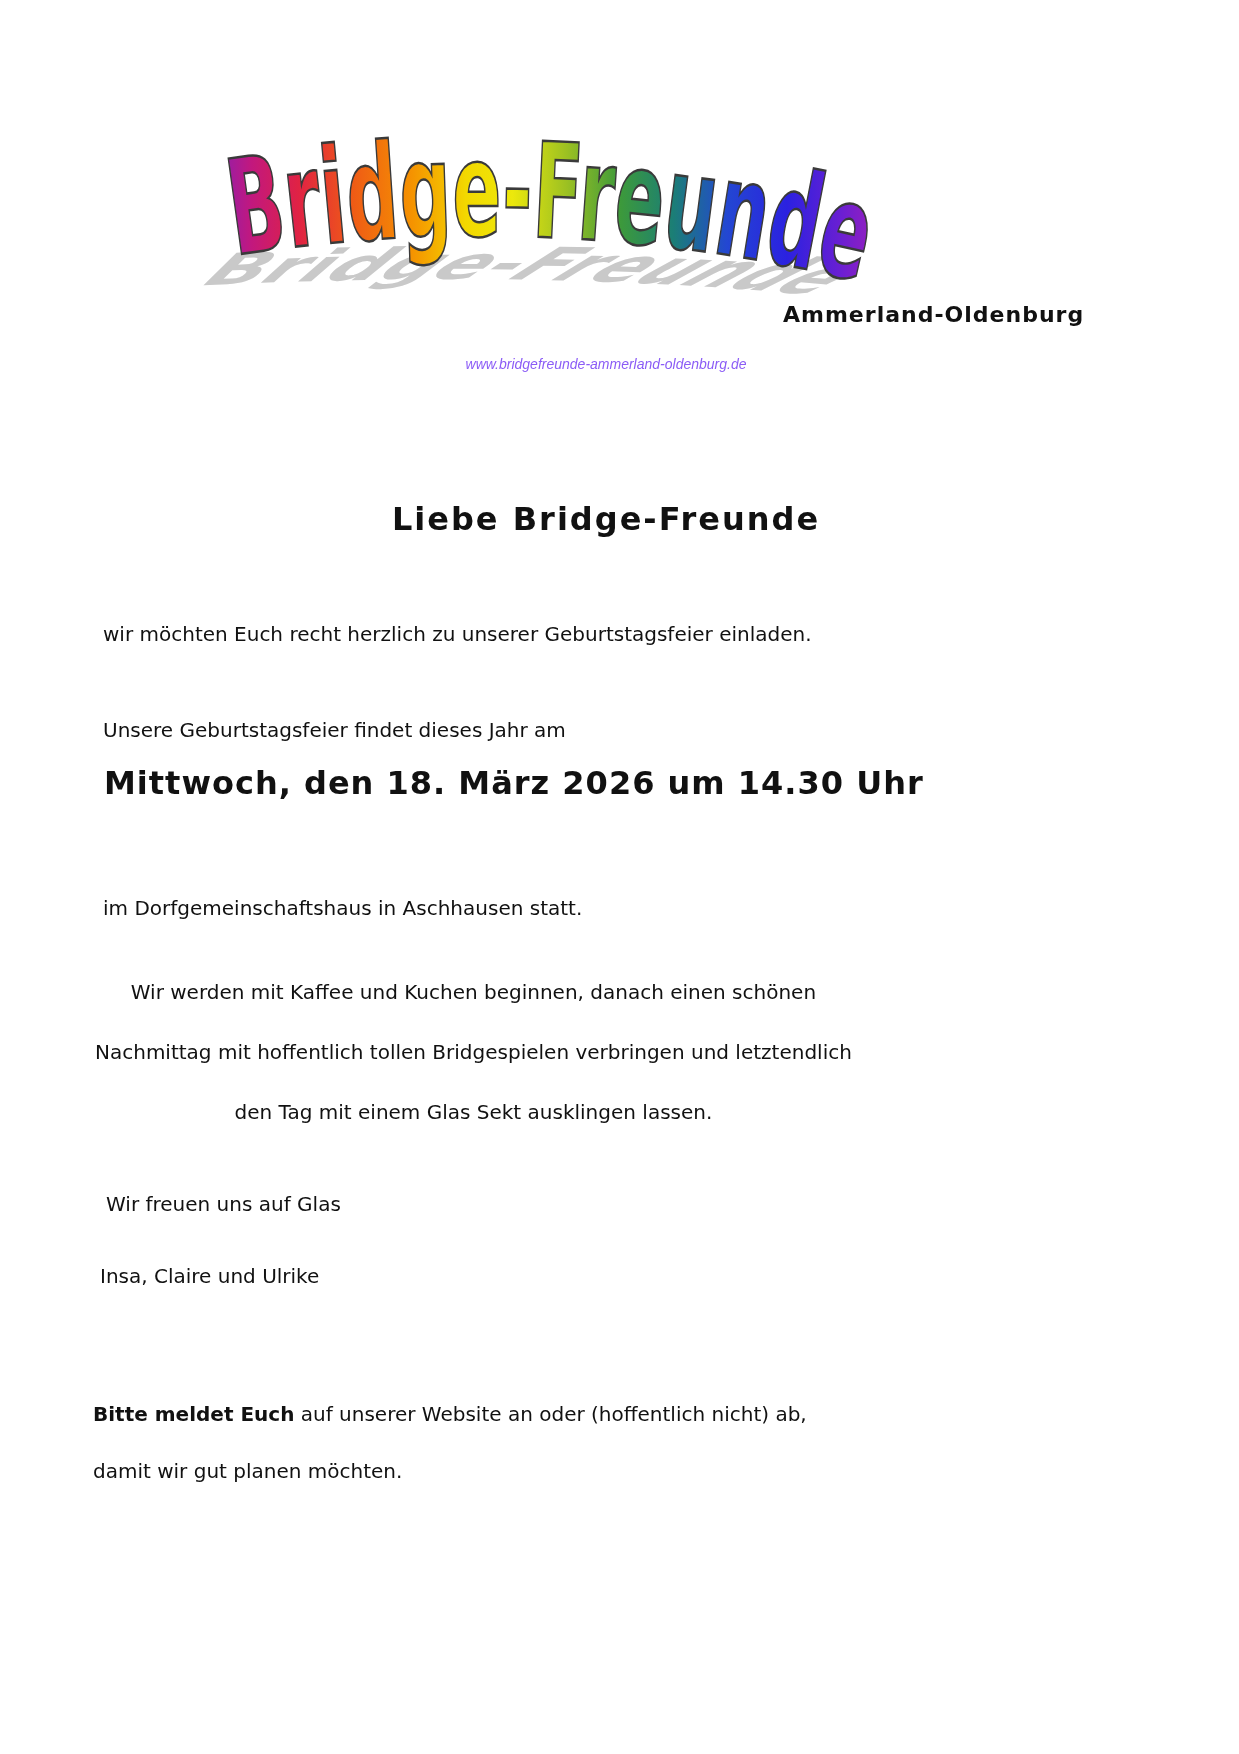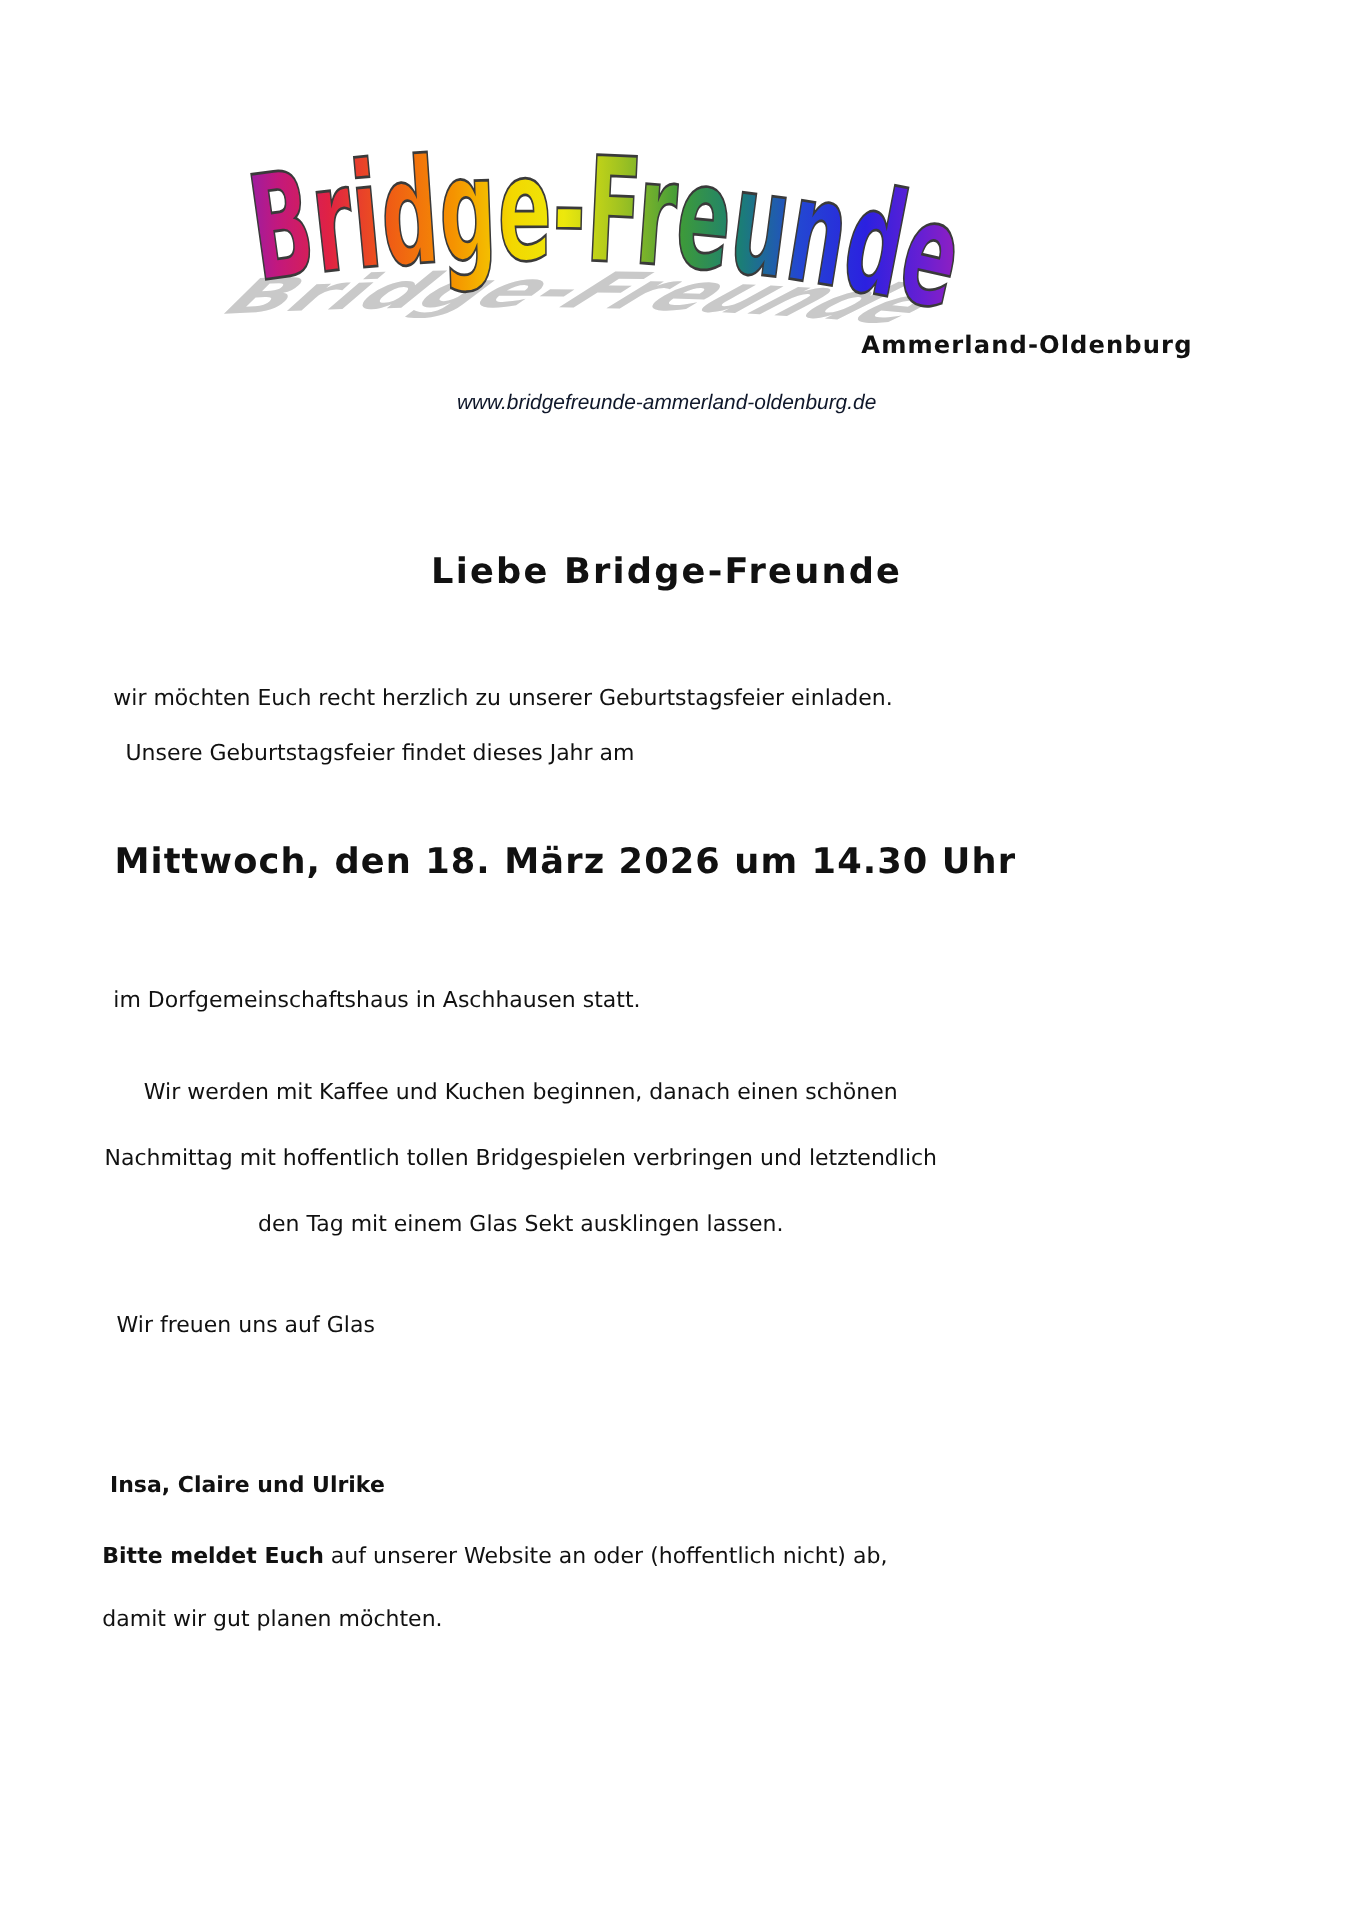--- a/index.html
+++ b/index.html
@@ -20,40 +20,40 @@
   .logo-subtitle {
     position:absolute; left:783px; top:302px;
     font-size:22px; font-weight:bold; letter-spacing:1px;
     white-space:nowrap;
   }
   .website-url {
     position:absolute; left:606px; top:356px;
     transform:translateX(-50%);
     font-family:"Liberation Sans", sans-serif;
     font-style:italic;
-    font-size:19px;
+    font-size:14px;
     white-space:nowrap;
-    color:#0f172a;
+    color:#8b5cf6;
   }
   .salutation {
     position:absolute; left:606px; top:500px;
     transform:translateX(-50%);
     margin:0;
     font-size:32px; font-weight:bold; letter-spacing:2px;
     white-space:nowrap;
   }
   .txt { position:absolute; white-space:nowrap; font-size:20px; }
   .line-intro1   { left:103px; top:622px; }
-  .line-intro2   { left:103px; top:672px;margin-left:11px; }
+  .line-intro2   { left:103px; top:718px; }
   .date-line     { left:104px; top:764px; font-size:32px; font-weight:bold; letter-spacing:1px; }
   .location-line { left:103px; top:896px; }
   .program       { left:95px;  top:962px; line-height:60px; }
   .program span  { display:block;text-align:center; }
   .closing       { left:106px; top:1192px; }
-  .signature     { left:100px; top:1337px;font-weight:bold; }
+  .signature     { left:100px; top:1264px; }
   .notice        { left:93px;  top:1386px; line-height:57px; }
   .notice .second-line { display:block; }
   .notice strong { font-weight:bold; }
 </style>
 </head>
 <body>
 
 <div class="page">
 
   <svg class="logo-svg" viewBox="0 0 660 215" xmlns="http://www.w3.org/2000/svg">

